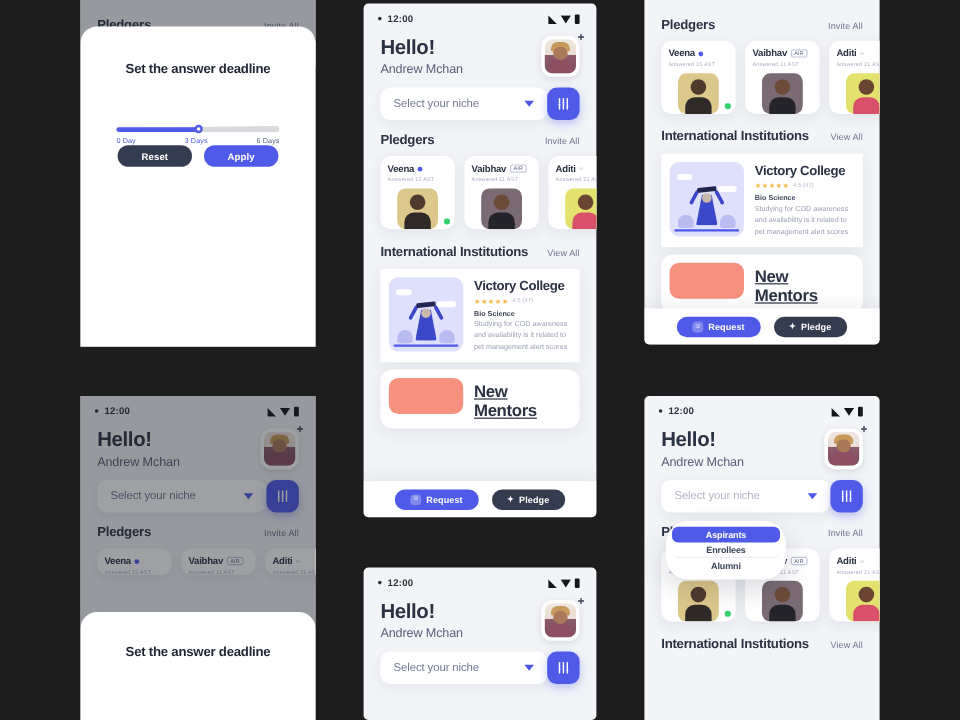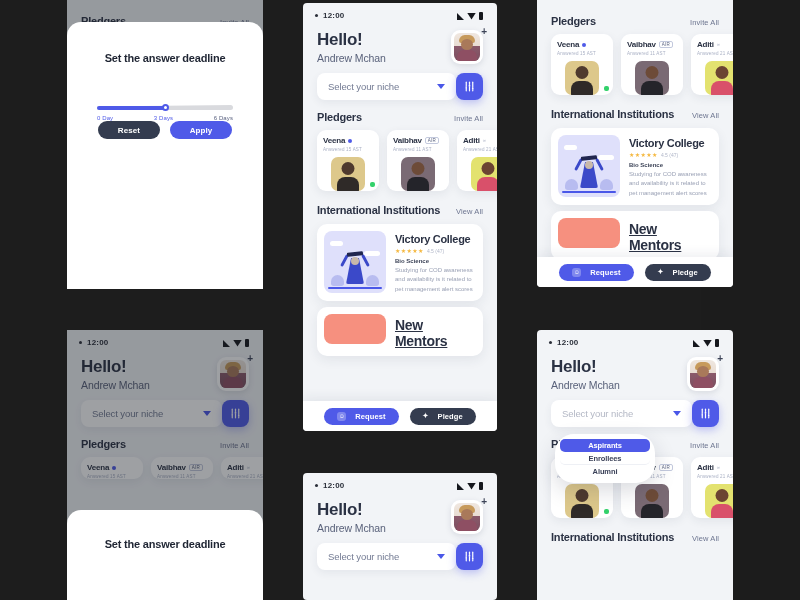--- a/index.html
+++ b/index.html
@@ -89,21 +89,21 @@
   .pa-head { position:absolute; left:50%; transform:translateX(-50%); top:5px; width:13px; height:13px; border-radius:50%; }
   .pa-body { position:absolute; left:50%; transform:translateX(-50%); bottom:0; width:22px; height:14px; border-radius:8px 8px 0 0; }
   .pa1 .pa-head { background:#4f3a2e; } .pa1 .pa-body { background:#2f2a28; }
   .pa2 .pa-head { background:#6d4b38; } .pa2 .pa-body { background:#24242a; }
   .pa3 .pa-head { background:#6b4432; } .pa3 .pa-body { background:#d9506a; }
   .online { position: absolute; right: 4px; bottom: 4px; width: 5px; height: 5px; border-radius: 2px; background: #33d16b; }
 
   
   .inst-wrap { padding: 8px 14px 0 14px; }
   .inst-card {
-    background: #fff; border-radius: 10px; padding: 7px;
+    background: #fff; border-radius: 0; padding: 7px;
     box-shadow: 0 4px 12px rgba(40,50,80,.08); display: flex; gap: 9px;
   }
   .inst-img { width: 62px; min-width: 62px; height: 62px; border-radius: 8px; background: #dfe0fb; position: relative; overflow: hidden; }
   .cloud { position:absolute; border-radius: 8px; background:#fff; }
   .grad-fig { position:absolute; left:50%; transform:translateX(-50%); bottom:9px; width:22px; height:34px; }
   .grad-robe { position:absolute; bottom:0; left:2px; width:18px; height:26px; background:#3b49c9; border-radius:4px 4px 2px 2px; clip-path: polygon(28% 0,72% 0,100% 100%,0 100%); }
   .grad-head { position:absolute; top:7px; left:7px; width:8px; height:8px; border-radius:50%; background:#c9b9aa; }
   .grad-cap { position:absolute; top:2px; left:3px; width:16px; height:4px; background:#20264f; border-radius:1px; transform: rotate(-6deg); }
   .grad-arm { position:absolute; width:3px; height:13px; background:#3b49c9; border-radius:2px; }
   .tree { position:absolute; bottom:7px; width:13px; height:11px; border-radius:7px 7px 3px 3px; background:#b8bcf0; }
@@ -119,21 +119,21 @@
   .next-img { width: 62px; min-width:62px; height: 30px; border-radius: 8px; background: #f6907f; }
   .next-title { font-size: 14px; font-weight: 700; color: #2b3244; letter-spacing: -.3px; padding-top: 3px; text-decoration: underline;}
 
   
   .actionbar {
     position: absolute; left: 0; right: 0; bottom: 0; height: 30px;
     background: #fff; display: flex; align-items: center; justify-content: center; gap: 11px;
     box-shadow: 0 -3px 12px rgba(40,50,80,.08);
   }
   .btn-pill {
-    display: flex; align-items: center; justify-content: center; gap: 9px;
+    display: flex; align-items: center; justify-content: center; gap: 4px;
     height: 17px; padding: 0 13px; border-radius: 9px;
     font-size: 7.5px; font-weight: 600; letter-spacing: .1px;
   }
   .btn-request { background: #4f5ae8; color: #fff; }
   .btn-pledge { background: #343c4f; color: #fff; }
   .mini-ico { width: 9px; height: 9px; border-radius: 3px; background: rgba(255,255,255,.28); display:flex; align-items:center; justify-content:center; font-size:6px; }
 
   
   .modal-sheet {
     position: absolute; left: 0; right: 0; background: #fff;

